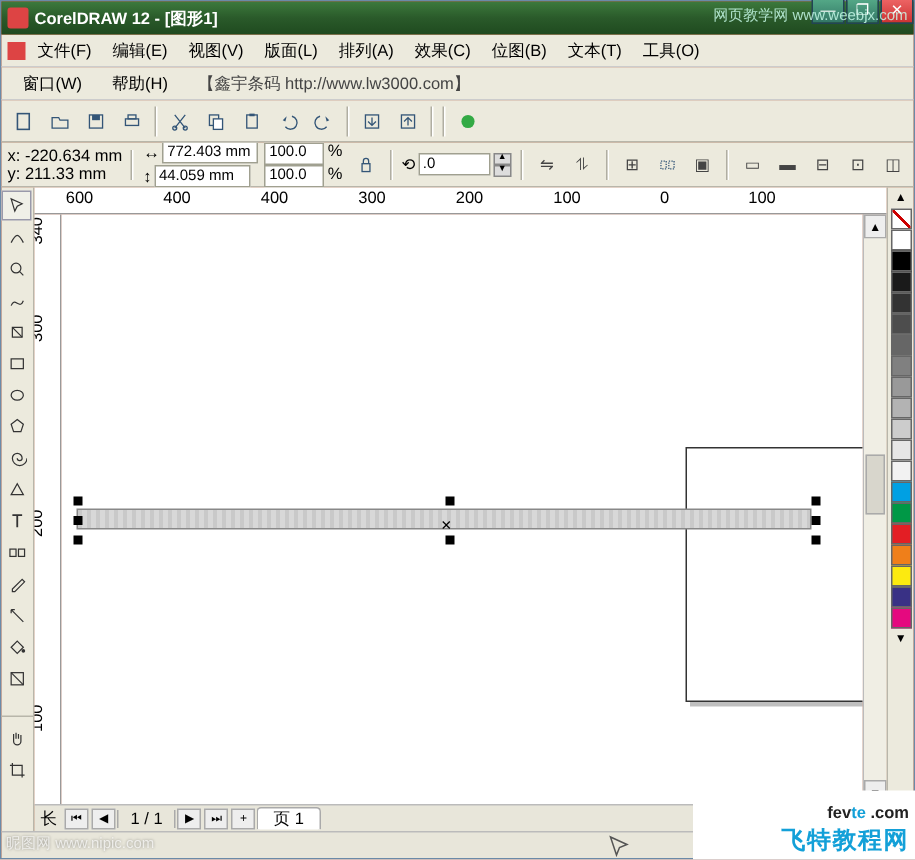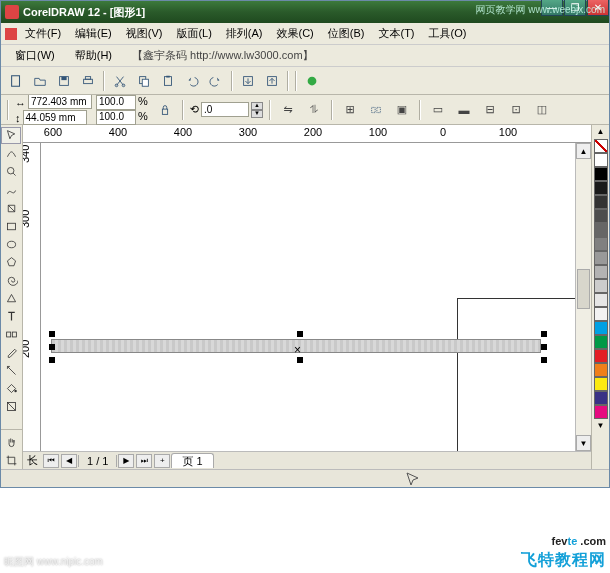--- a/index.html
+++ b/index.html
@@ -1,17 +1,17 @@
 <!DOCTYPE html>
 <html><head>
 <meta charset="utf-8">
 <style>
 * { margin:0; padding:0; box-sizing:border-box; font-family:"Microsoft YaHei",Tahoma,sans-serif; font-size:11px; }
 body { background:#fff; width:610px; height:573px; overflow:hidden; position:relative; }
-.window { width:610px; height:488px; background:#c2410c; display:flex; flex-direction:column; border:1px solid #6b8aa8; }
+.window { width:610px; height:573px; background:#c2410c; display:flex; flex-direction:column; border:1px solid #6b8aa8; }
 .titlebar { height:22px; background:linear-gradient(to bottom,#3c7a3c,#2a5a2a 50%,#1f4a1f); color:#fff; display:flex; align-items:center; padding:0 4px; position:relative; }
 .titlebar .ticon { width:14px; height:14px; background:#d44; border-radius:2px; margin-right:4px; display:inline-block; }
 .titlebar .title { font-weight:bold; }
 .wincontrols { position:absolute; right:0; top:-3px; display:flex; }
 .wcbtn { width:22px; height:18px; background:linear-gradient(#5a8,#376); border:1px solid #245; color:#fff; display:flex; align-items:center; justify-content:center; font-size:10px; margin-left:1px; }
 .wcbtn.close { background:linear-gradient(#e66,#c33); }
 .watermark-top { position:absolute; right:4px; top:2px; font-size:10px; color:#cfe; opacity:.8; z-index:5; }
 .menubar { height:22px; background:#eceadd; border-bottom:1px solid #ccc; display:flex; align-items:center; padding:0 4px; gap:2px; }
 .menubar2 { height:22px; background:#eceadd; border-bottom:1px solid #ccc; display:flex; align-items:center; padding:0 8px; gap:8px; }
 .menuitem { padding:2px 6px; cursor:default; }
@@ -170,20 +170,24 @@
     <div class="sep"></div>
     <div class="sep"></div>
     <div class="tbtn">
         <svg viewBox="0 0 16 16">
           <circle cx="8" cy="8" r="5" fill="#3a4"></circle>
         </svg>
       </div>
   </div>
 
   <div class="propbar">
+    <div class="coordbox">
+      <div>x: -220.634 mm</div>
+      <div>y: 211.33 mm</div>
+    </div>
     <div class="sep"></div>
     <div class="coordbox" style="gap:1px">
       <div style="display:flex;align-items:center;gap:2px">
           <span>↔</span>
           <div class="sizeinput">772.403 mm</div>
         </div>
       <div style="display:flex;align-items:center;gap:2px">
           <span>↕</span>
           <div class="sizeinput">44.059 mm</div>
         </div>

